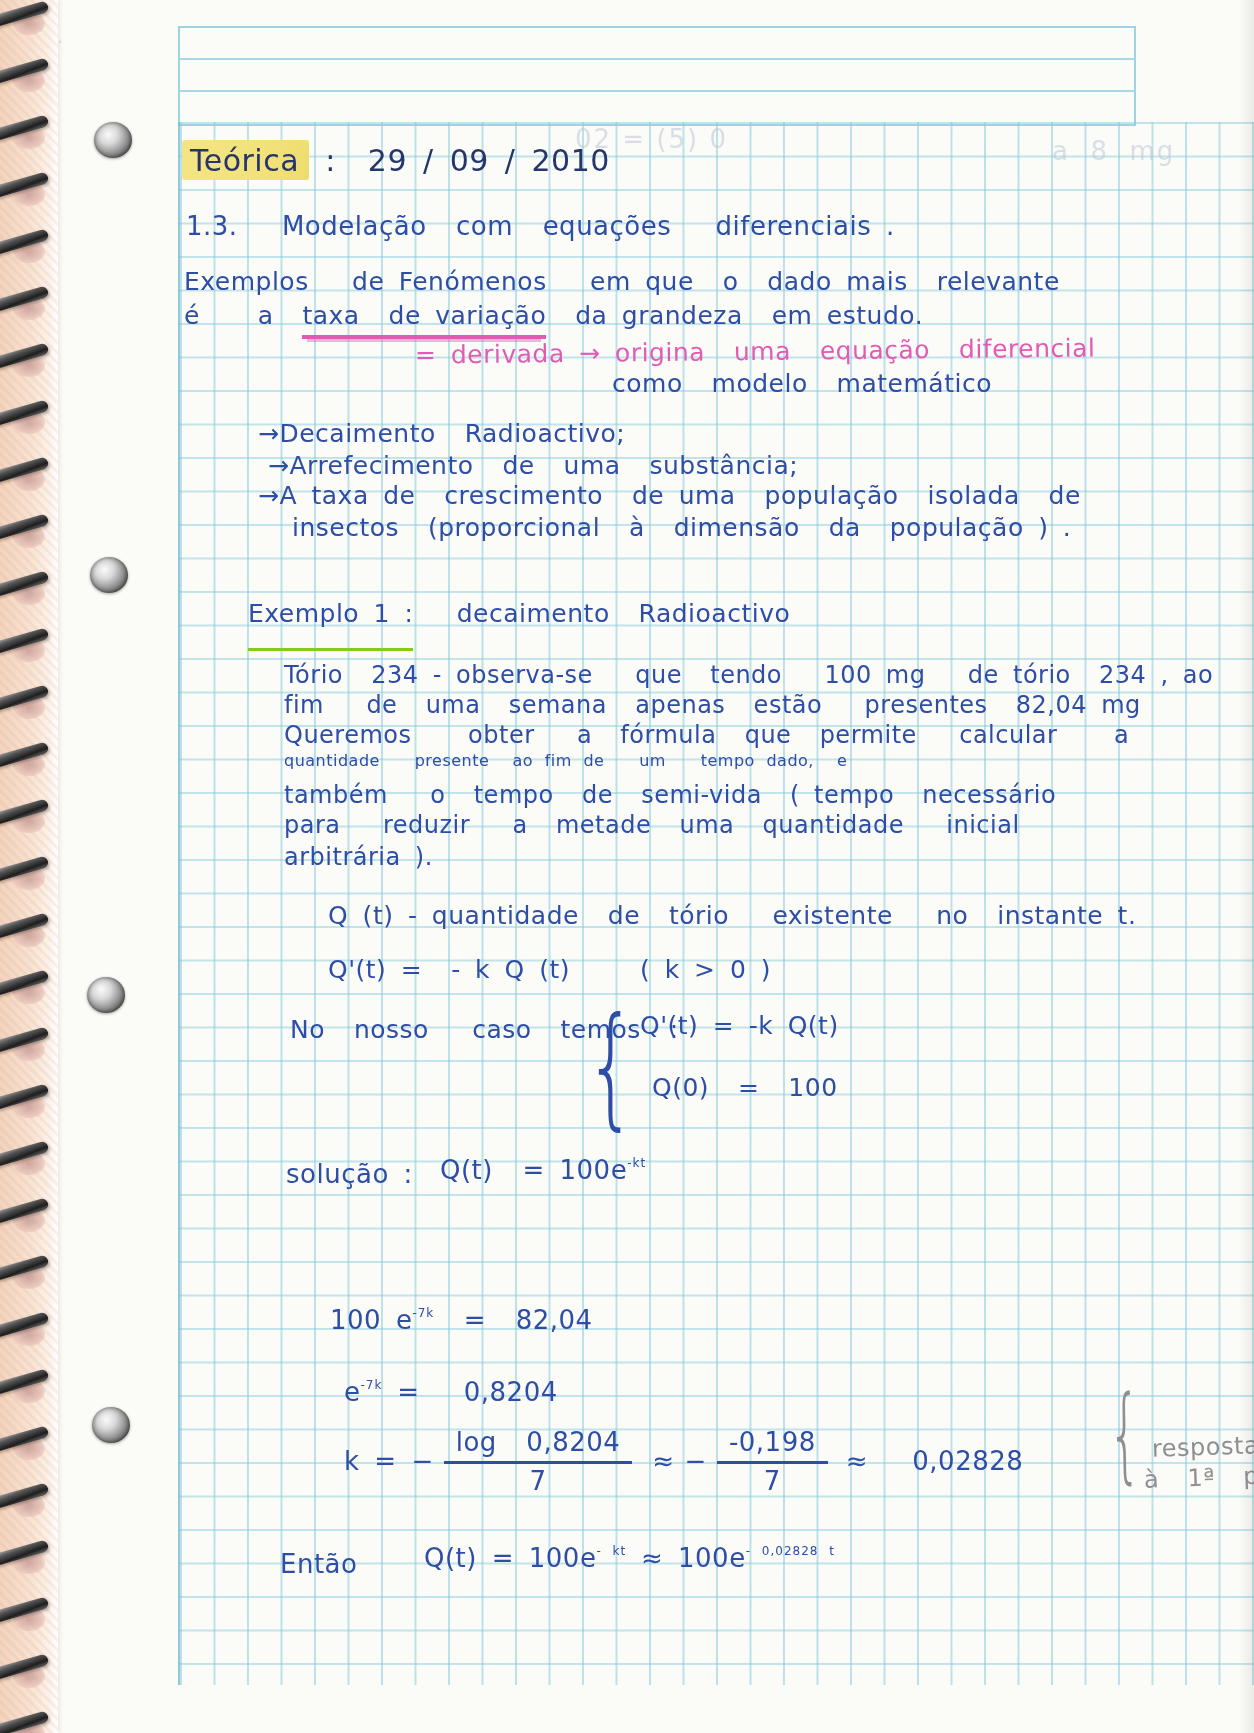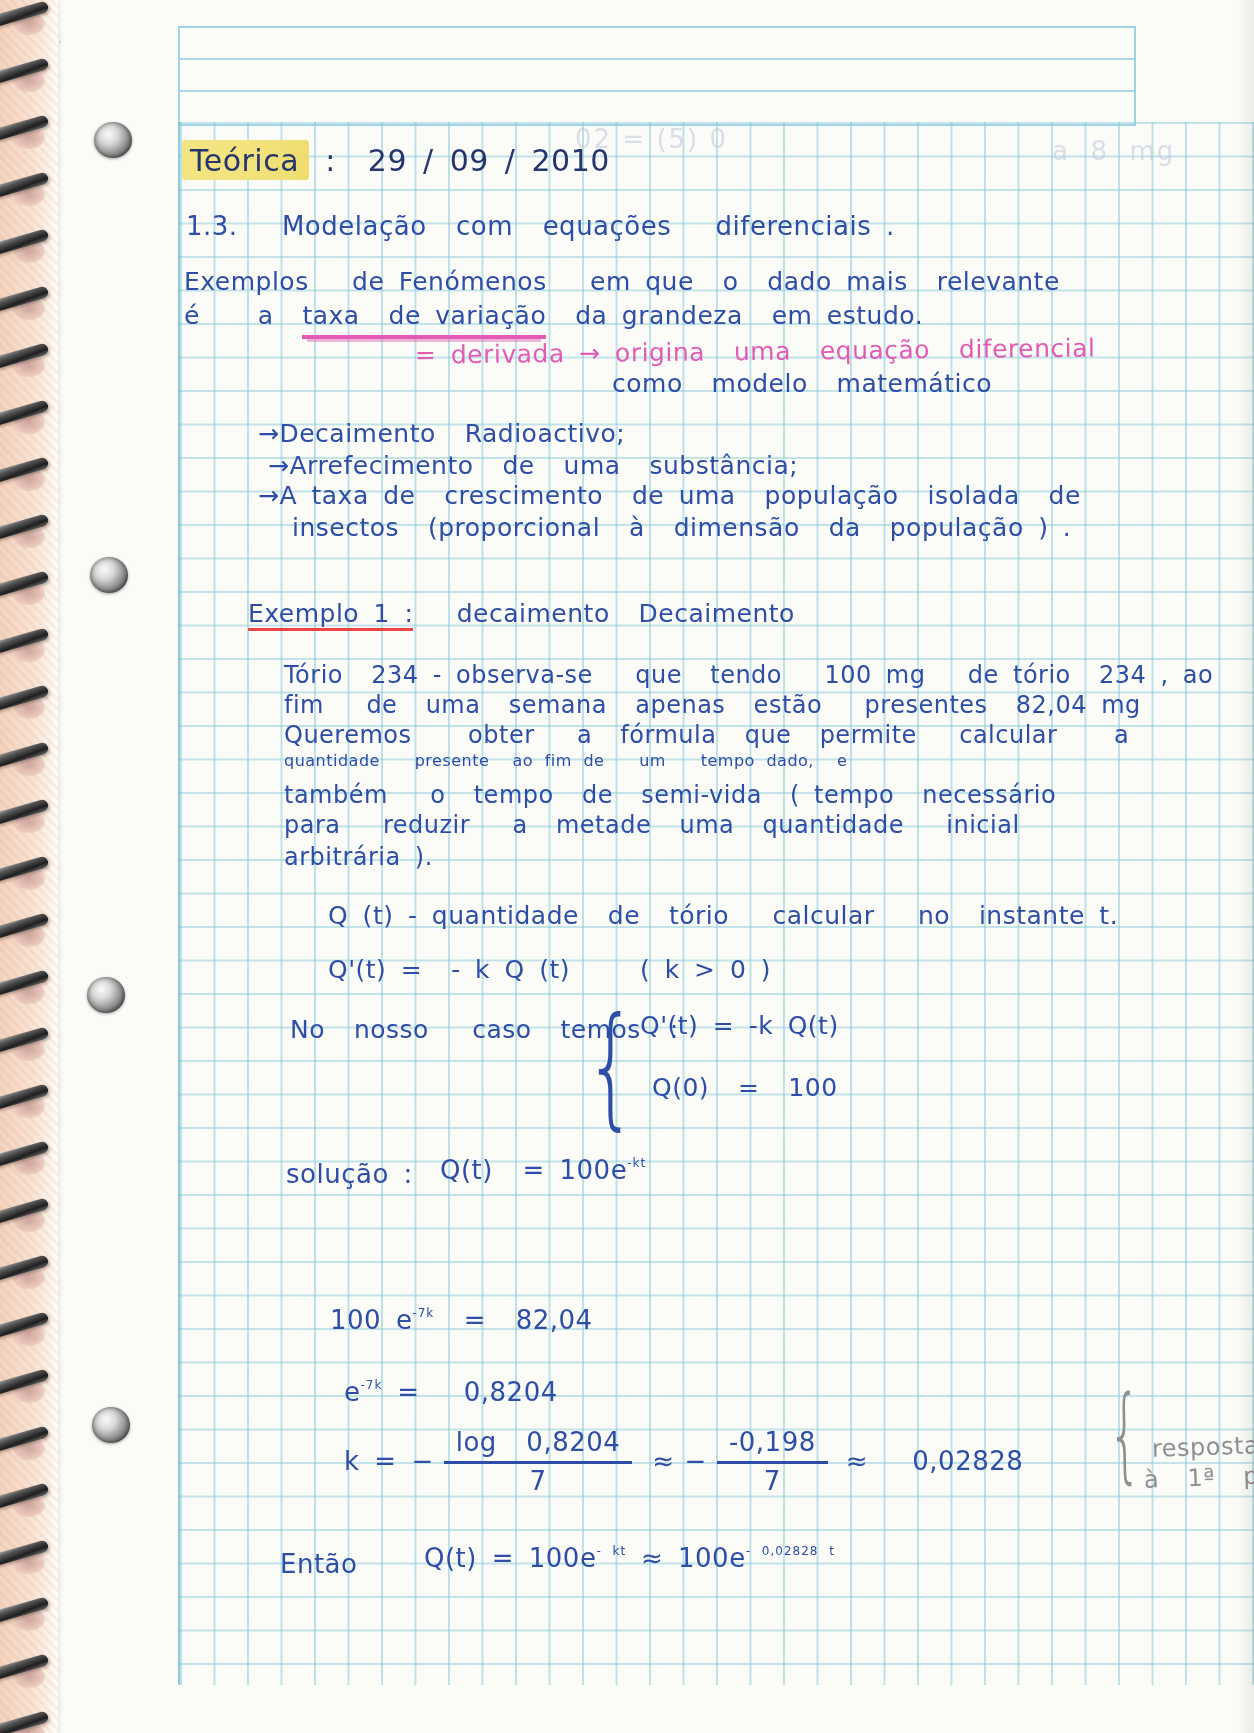--- a/index.html
+++ b/index.html
@@ -63,21 +63,21 @@
     line-height:1.15;
   }
   .dark{color:var(--ink-dark);}
   .pinktxt{color:var(--pink);}
   .penciltxt{color:var(--pencil);}
   .hl{
     background:linear-gradient(100deg,#f4e584 0%,var(--highlight) 60%,#eedd6d 100%);
     padding:3px 10px 2px 8px;border-radius:3px;
   }
   .u-pink{border-bottom:4px solid var(--pink);padding-bottom:5px;box-shadow:0 8px 0 -5px rgba(226,90,180,.45);}
-  .u-blue{border-bottom:3px solid #ef4444;padding-bottom:0;}
+  .u-blue{border-bottom:3px solid #84cc16;padding-bottom:20px;}
   .sup{font-size:12px;position:relative;top:-12px;letter-spacing:1px;}
   .frac{display:inline-flex;flex-direction:column;align-items:center;vertical-align:middle;margin:0 10px;}
   .frac .num{padding:0 12px 3px;border-bottom:3px solid currentColor;}
   .frac .den{padding-top:3px;}
   .krow{display:flex;align-items:center;}
   .brace{
     position:absolute;z-index:9;color:var(--ink);
     font-size:132px;font-weight:100;transform:scaleX(.62);transform-origin:left center;
     font-family:"DejaVu Sans",sans-serif;
   }
@@ -184,31 +184,31 @@
   <div class="hw" style="left:184px;top:302px"><span>é    a  </span><span class="u-pink">taxa  de variação</span><span>  da grandeza  em estudo.</span></div>
 
   <div class="hw pinktxt" style="left:415px;top:338px;transform:rotate(-0.6deg)">= derivada → origina  uma  equação  diferencial</div>
   <div class="hw" style="left:612px;top:370px">como  modelo  matemático</div>
 
   <div class="hw" style="left:258px;top:420px"><span>→</span><span>Decaimento  Radioactivo;</span></div>
   <div class="hw" style="left:268px;top:452px"><span>→</span><span>Arrefecimento  de  uma  substância;</span></div>
   <div class="hw" style="left:258px;top:482px"><span>→</span><span>A taxa de  crescimento  de uma  população  isolada  de</span></div>
   <div class="hw" style="left:292px;top:514px">insectos  (proporcional  à  dimensão  da  população ) .</div>
 
-  <div class="hw" style="left:248px;top:600px"><span class="u-blue">Exemplo 1 :</span><span>   </span><span>decaimento  Decaimento</span></div>
+  <div class="hw" style="left:248px;top:600px"><span class="u-blue">Exemplo 1 :</span><span>   </span><span>decaimento  Radioactivo</span></div>
 
   <div class="hw" style="left:284px;top:662px;font-size:24px">Tório  234 - observa-se   que  tendo   100 mg   de tório  234 , ao</div>
   <div class="hw" style="left:284px;top:692px;font-size:24px">fim   de  uma  semana  apenas  estão   presentes  82,04 mg</div>
   <div class="hw" style="left:284px;top:722px;font-size:24px">Queremos    obter   a  fórmula  que  permite   calcular    a</div>
   <div class="hw" style="left:284px;top:752px;font-size:16px">quantidade   presente  ao fim de   um   tempo dado,  e</div>
   <div class="hw" style="left:284px;top:782px;font-size:24px">também   o  tempo  de  semi-vida  ( tempo  necessário</div>
   <div class="hw" style="left:284px;top:812px;font-size:24px">para   reduzir   a  metade  uma  quantidade   inicial</div>
   <div class="hw" style="left:284px;top:844px;font-size:24px">arbitrária ).</div>
 
-  <div class="hw" style="left:328px;top:902px">Q (t) - quantidade  de  tório   calcular   no  instante t.</div>
+  <div class="hw" style="left:328px;top:902px">Q (t) - quantidade  de  tório   existente   no  instante t.</div>
   <div class="hw" style="left:328px;top:956px"><span>Q'(t) =  - k Q (t)</span><span style="display:inline-block;width:70px"> </span><span>( k &gt; 0 )</span></div>
 
   <div class="hw" style="left:290px;top:1016px">No  nosso   caso  temos  :</div>
   <div class="brace" style="left:585px;top:988px">{</div>
   <div class="hw" style="left:640px;top:1012px">Q'(t) = -k Q(t)</div>
   <div class="hw" style="left:652px;top:1074px">Q(0)  =  100</div>
 
   <div class="hw" style="left:286px;top:1160px;font-size:26px">solução :</div>
   <div class="hw" style="left:440px;top:1156px;font-size:26px"><span>Q(t)  = 100e</span><span class="sup">-kt</span></div>
 

